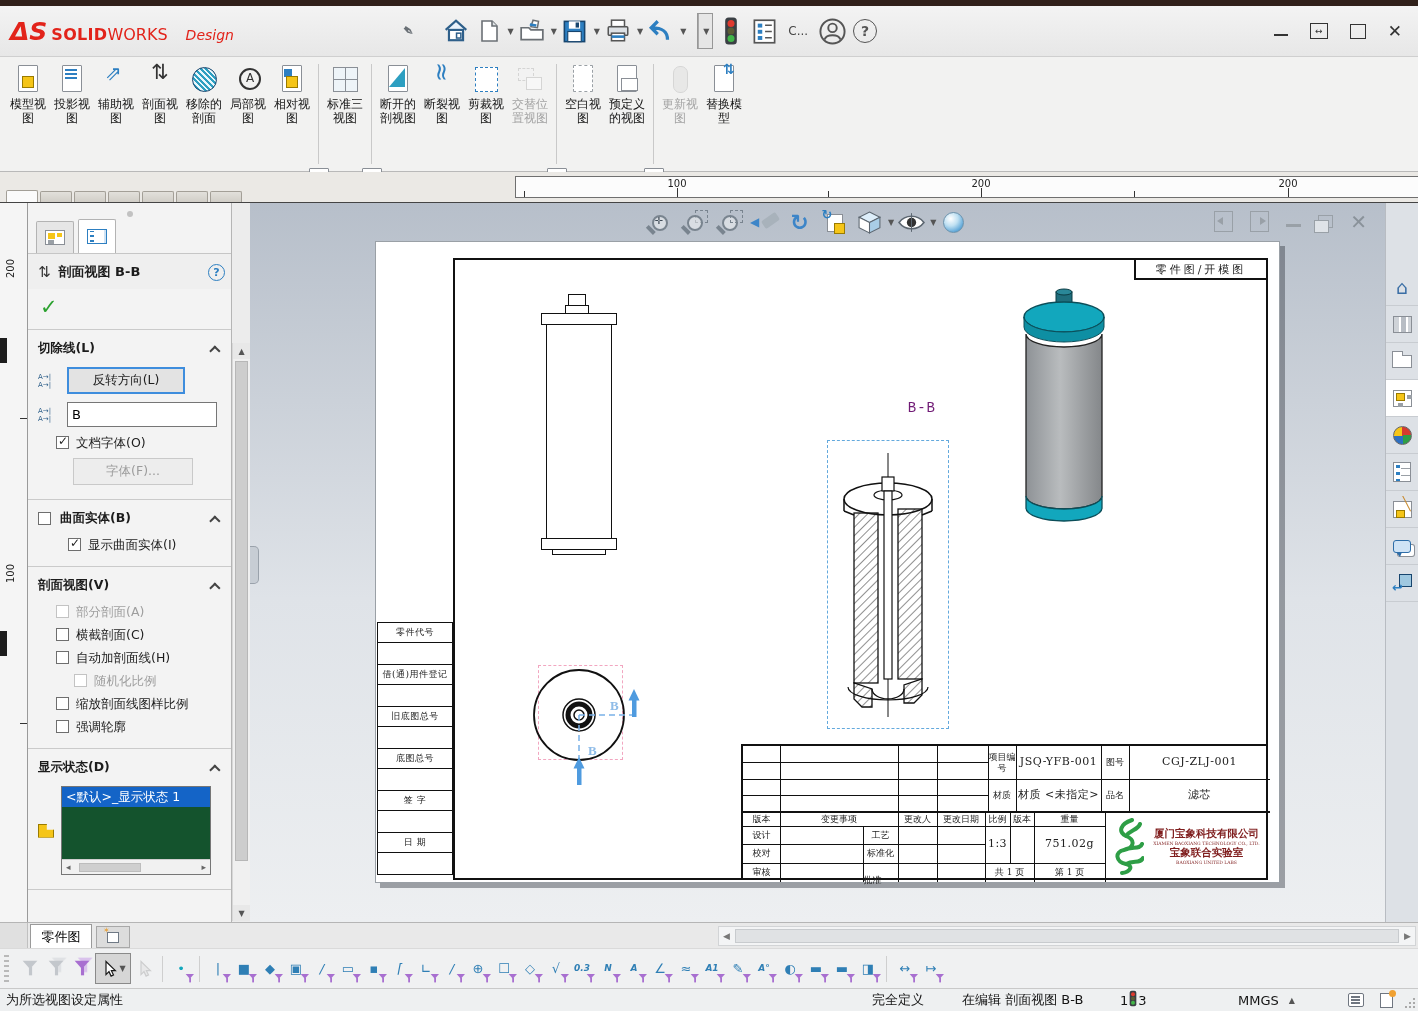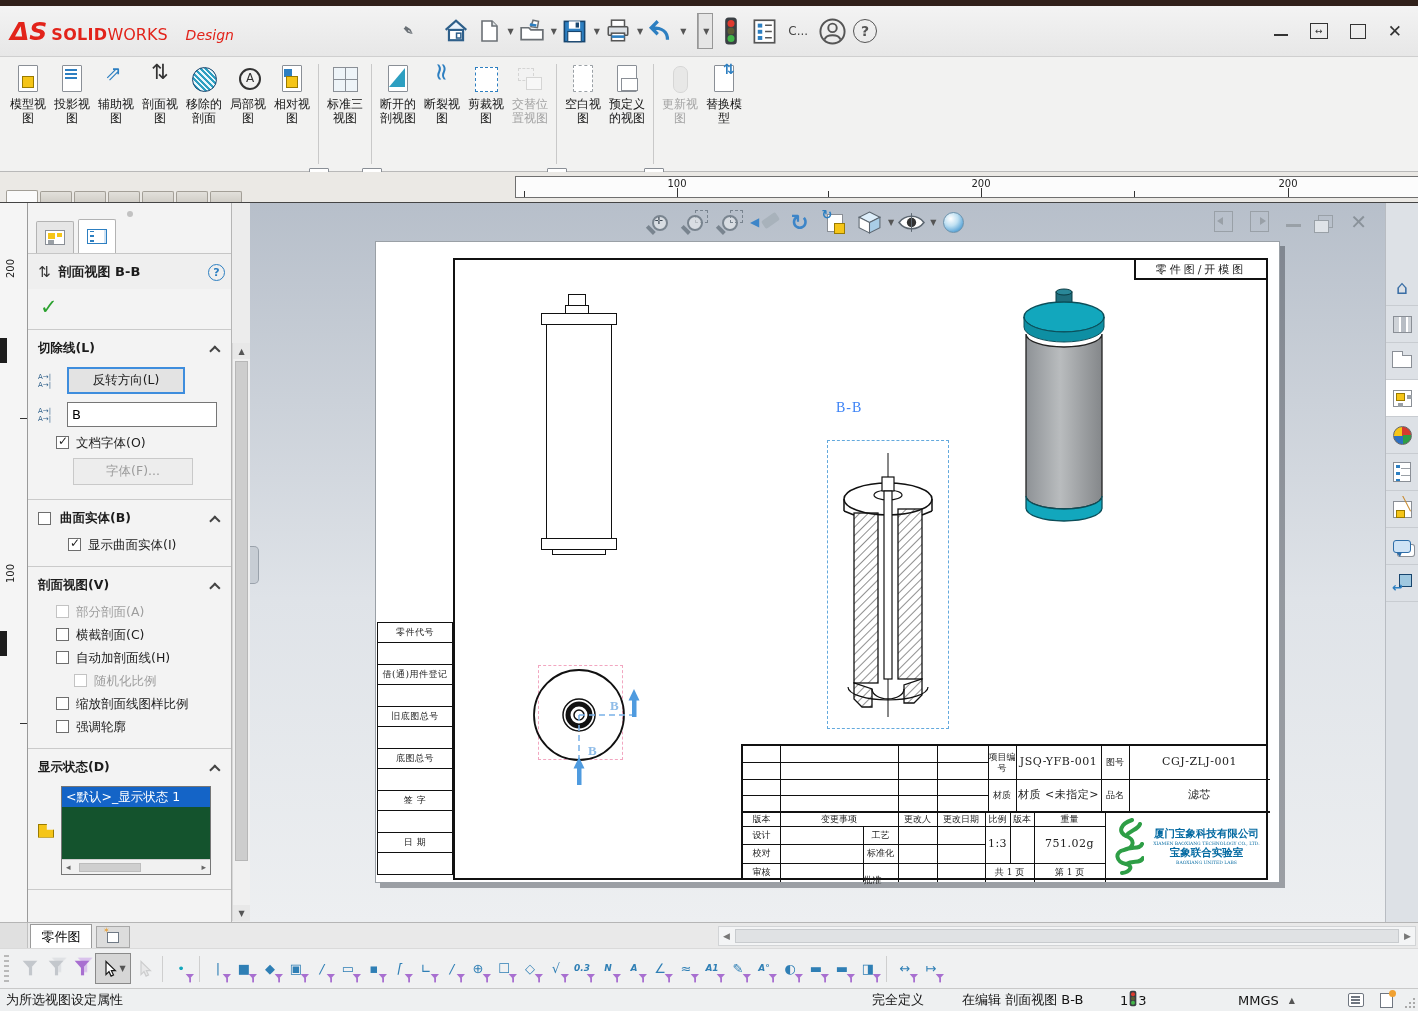--- a/index.html
+++ b/index.html
@@ -148,40 +148,40 @@
   .dc-rest{width:15px;height:13px;border:1.6px solid #99a0a7;position:relative;background:transparent}
   .dc-rest::after{content:"";position:absolute;left:-5px;top:4px;width:13px;height:11px;border:1.6px solid #99a0a7;background:#dfe3e8}
   .dc-close{font-size:20px;line-height:1;color:#8a929a}
   .splitter{position:absolute;left:0;top:343px;width:9px;height:38px;background:#c7cdd4;border:1px solid #9aa2ab;border-left:none;border-radius:0 5px 5px 0}
 
   
   .sheet{position:absolute;left:125px;top:38px;width:905px;height:642px;background:#fff;border:1px solid #9aa0a6;box-shadow:5px 5px 0 rgba(58,63,70,.45)}
   .frame{position:absolute;left:77px;top:16px;width:815px;height:622px;border:2px solid #111}
   .cornerbox{position:absolute;left:758px;top:16px;width:134px;height:22px;border:2px solid #111;display:flex;align-items:center;justify-content:center;font-family:"DejaVu Serif","Liberation Serif",serif;font-size:11px;letter-spacing:3px;color:#222}
   .lv{position:absolute;border:1.5px solid #111;background:#fff}
-  .bb-label{position:absolute;left:460px;top: 158px;width:100px;text-align:left;font-family:Liberation Serif, serif;font-size:14px;letter-spacing:1px;color:#3b82f6}
+  .bb-label{position:absolute;left:460px;top: 158px;width:100px;text-align:right;font-family:Liberation Mono, monospace;font-size:14px;letter-spacing:1px;color:#701a75}
   .selbox-b{position:absolute;left:451px;top:198px;width:122px;height:289px;border:1.6px dashed #63a9dd}
   .selbox-p{position:absolute;left:162px;top:423px;width:85px;height:95px;border:1.6px dashed #f2a6c0}
   .svgabs{position:absolute}
 
   
   .ltable{position:absolute;left:1px;top:380px;width:77px;font-family:"DejaVu Serif","Liberation Serif",serif;font-size:9px;color:#222;border-left:1px solid #111;border-top:1px solid #111}
   .lt-label{height:20px;border-bottom:1px solid #111;border-right:2px solid #111;display:flex;align-items:center;justify-content:center;letter-spacing:.5px}
   .lt-empty{height:22px;border-bottom:1px solid #111;border-right:2px solid #111}
 
   
   .tblock{position:absolute;left:365px;top:502px;width:527px;height:136px;border:2px solid #111;font-family:"DejaVu Serif","Liberation Serif",serif;color:#222}
   .tb{position:absolute;font-size:9px;display:flex;align-items:center;justify-content:center;text-align:center;line-height:1.15}
   .hl{position:absolute;height:1px;background:#111}
   .vl{position:absolute;width:1px;background:#111}
   .hl.th{height:2px}
   .tb.val{font-size:11px;letter-spacing:.5px}
   .logoarea{position:absolute;left:362px;top:66px;width:163px;height:68px;border-left:1px solid #111;display:flex;align-items:center;padding:2px 2px 2px 4px;gap:3px}
   .logo-g{flex:none}
-  .logo-t{display:flex;flex-direction:column;align-items:center;flex:1;color:#0369a1}
+  .logo-t{display:flex;flex-direction:column;align-items:center;flex:1;color:#7f1d1d}
   .logo-t .cn{font-size:10.5px;font-weight:bold;white-space:nowrap}
   .logo-t .en{font-size:4.5px;white-space:nowrap}
 
   
   .taskpane{position:absolute;left:1385px;top:0;width:33px;height:720px;background:#dde1e6;border-left:1px solid #b8bcc2}
   .tpbtn{width:32px;height:37px;border-bottom:1px solid #c8ccd1;display:flex;align-items:center;justify-content:center}
   .tpbtn.active{background:#fff}
   .tp-home{font-size:19px;color:#3a6ea5;line-height:1}
   .tp-books{width:19px;height:17px;border:1px solid #8a8f96;background:linear-gradient(90deg,#cfd3d8 0 5px,#fff 5px 7px,#b8bdc4 7px 12px,#fff 12px 14px,#cfd3d8 14px 17px)}
   .tp-folder{width:20px;height:13px;border:1.4px solid #8a8f96;background:#fff;position:relative}

